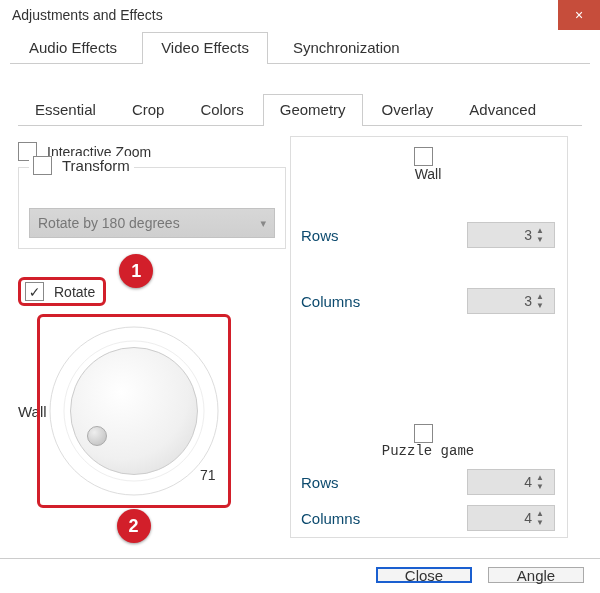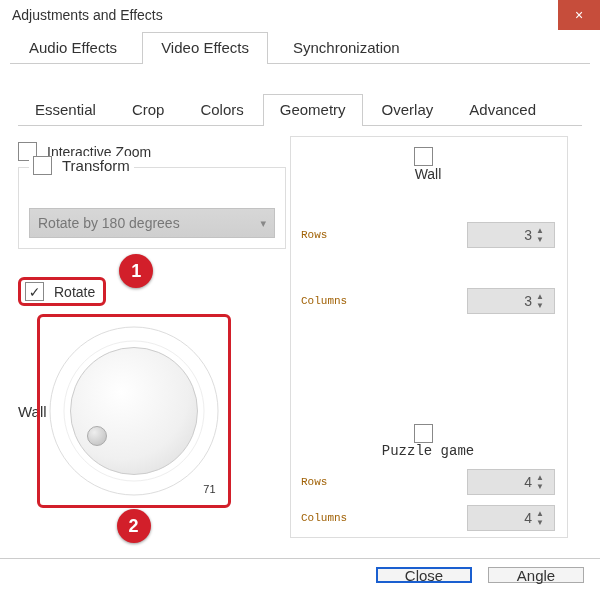--- a/index.html
+++ b/index.html
@@ -153,26 +153,26 @@
   }
   .dial-dot{
     width:20px;height:20px;border-radius:50%;
     background:radial-gradient(circle at 35% 30%,#eee,#bbb);
     border:1px solid #aaa;
     position:absolute;
     left:16px;top:78px;
   }
   .dial-value{
     position:absolute;
-    right:6px;bottom:4px;
-    font-size:11px;
+    right:6px;bottom:16px;
+    font-size:14px;
   }
   .badge2 { left:50%; transform:translateX(-50%); bottom:-38px; }
   .right-row { display:flex; justify-content:space-between; align-items:center; margin-top:26px; }
-  .right-label { font-size:11px; color:#a16207;font-family:Liberation Mono, monospace; }
+  .right-label { font-size:15px; color:#0c4a6e; }
   .spinner {
     width:88px;height:26px;
     background:#e2e2e2;
     border:1px solid #c8c8c8;
     display:flex;align-items:center;justify-content:flex-end;
     padding-right:4px;
     font-size:14px;color:#555;
     position:relative;
   }
   .spin-btns {

